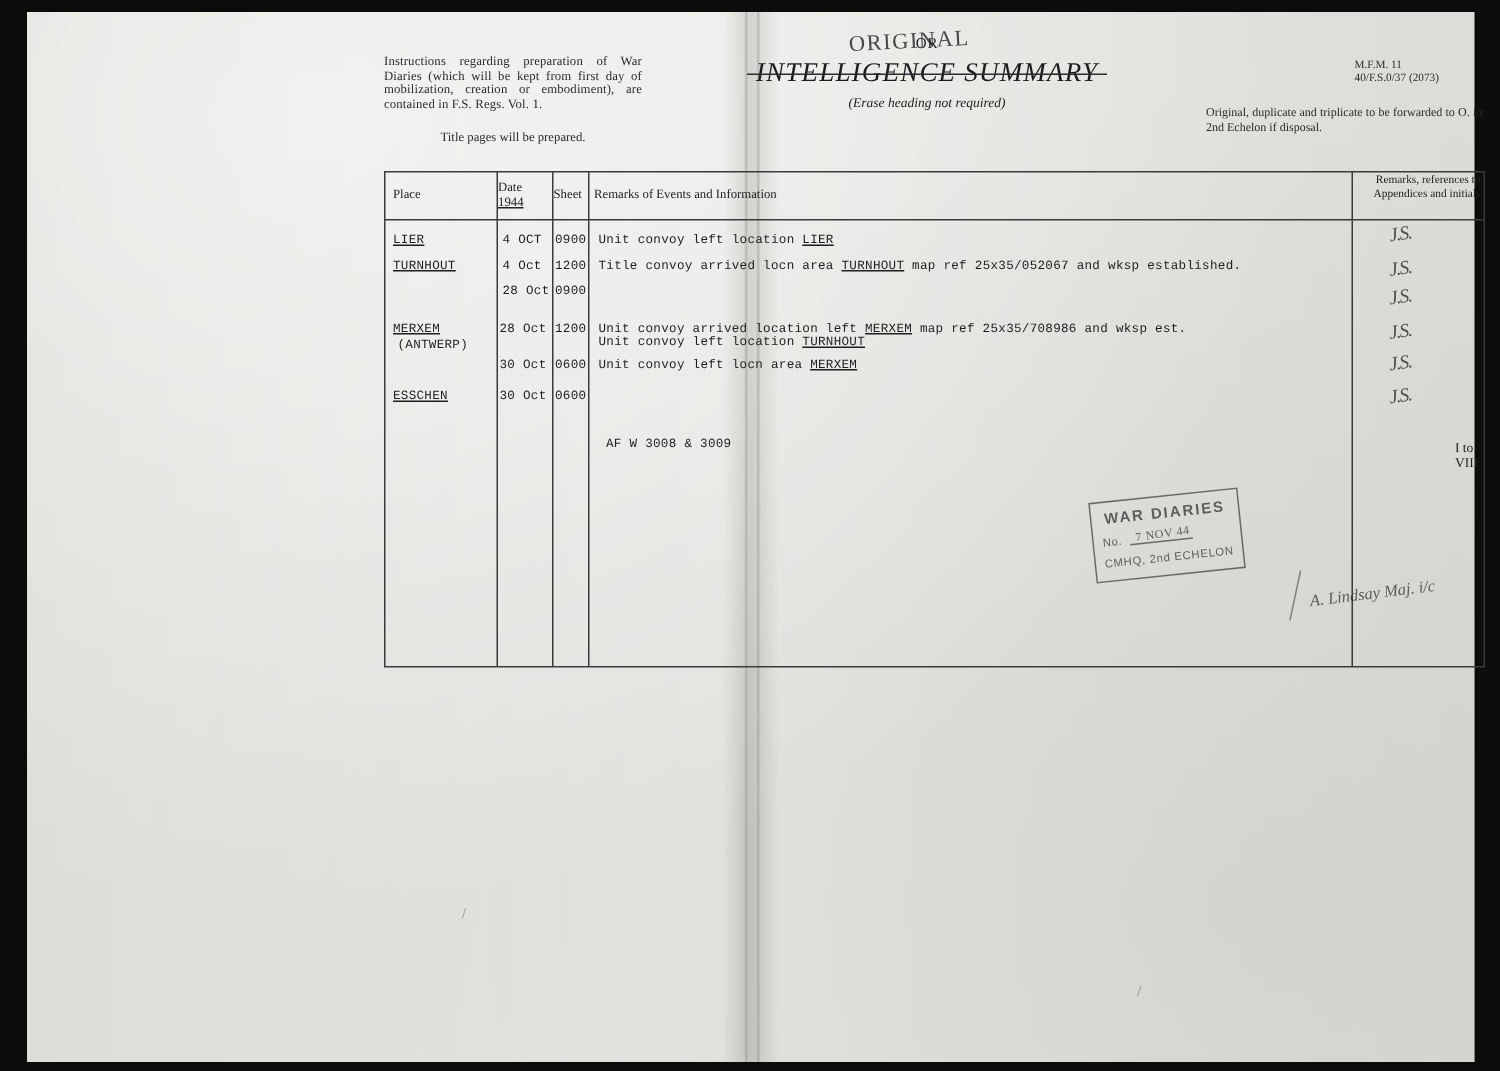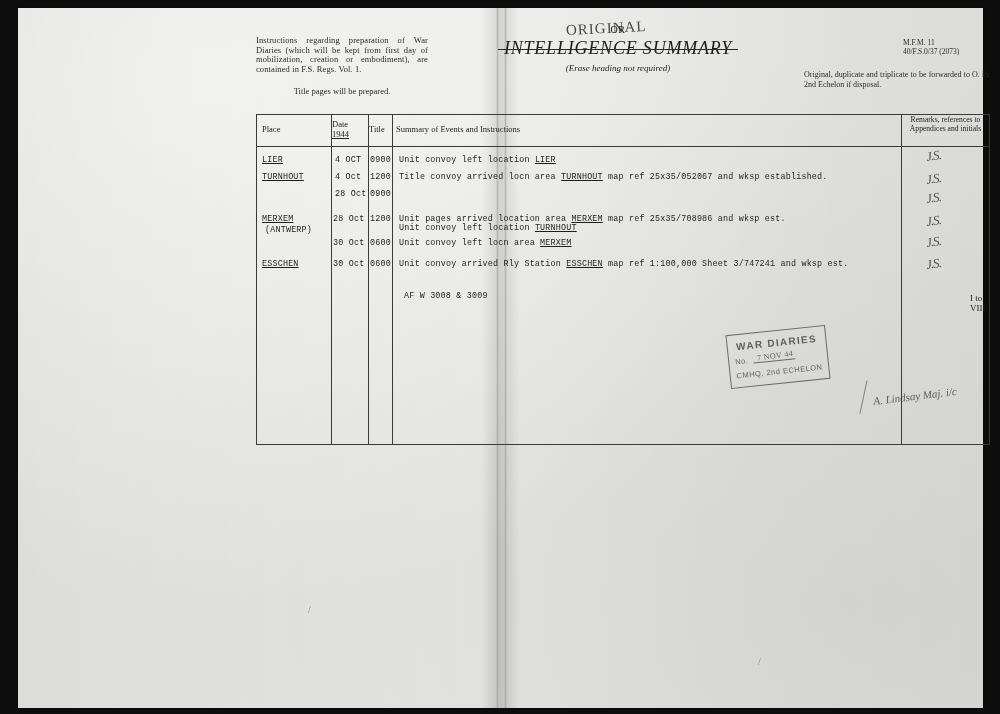--- a/index.html
+++ b/index.html
@@ -271,52 +271,51 @@
     <div class="line v" style="left:0px"></div>
     <div class="line v" style="left:75px"></div>
     <div class="line v" style="left:112px"></div>
     <div class="line v" style="left:136px"></div>
     <div class="line v" style="left:645px"></div>
     <div class="line v" style="left:733px"></div>
 
     <div class="colhdr" style="left:6px; top:11px; width:64px;">Place</div>
     <div class="colhdr" style="left:76px; top:6px; width:35px;">Date</div>
     <div class="colhdr" style="left:76px; top:16px; width:35px; text-decoration:underline;">1944</div>
-    <div class="colhdr" style="left:113px; top:11px; width:22px;">Title</div>
-    <div class="colhdr" style="left:140px; top:11px; width:502px;">Summary of Events and Instructions</div>
-    <div class="colhdr" style="left:648px; top:2px; width:83px; text-align:center; font-size:7.6px; line-height:8.6px;">Remarks, references to Appendices and initials</div>
+    <div class="colhdr" style="left:113px; top:11px; width:22px;">Sheet</div>
+    <div class="colhdr" style="left:140px; top:11px; width:502px;">Remarks of Events and Information</div>
+    <div class="colhdr" style="left:648px; top:2px; width:83px; text-align:right; font-size:7.6px; line-height:8.6px;">Remarks, references to Appendices and initials</div>
 
     <div class="cell u" style="left:6px; top:41px;">LIER</div>
     <div class="cell" style="left:79px; top:41px;">4 OCT</div>
     <div class="cell" style="left:114px; top:41px;">0900</div>
     <div class="cell" style="left:143px; top:41px;"><span>Unit convoy left location </span><span class="underline-span">LIER</span><span></span></div>
 
     <div class="cell u" style="left:6px; top:58px;">TURNHOUT</div>
     <div class="cell" style="left:79px; top:58px;">4 Oct</div>
     <div class="cell" style="left:114px; top:58px;">1200</div>
     <div class="cell" style="left:143px; top:58px;"><span>Title convoy arrived locn area </span><span class="underline-span">TURNHOUT</span><span> map ref 25x35/052067 and wksp established.</span></div>
 
     <div class="cell" style="left:79px; top:75px;">28 Oct</div>
     <div class="cell" style="left:114px; top:75px;">0900</div>
     <div class="cell" style="left:143px; top:75px;margin-top:34px;"><span>Unit convoy left location </span><span class="underline-span">TURNHOUT</span><span></span></div>
 
     <div class="cell u" style="left:6px; top:100px;">MERXEM</div>
     <div class="cell" style="left:9px; top:111px;">(ANTWERP)</div>
     <div class="cell" style="left:77px; top:100px;">28 Oct</div>
     <div class="cell" style="left:114px; top:100px;">1200</div>
-    <div class="cell" style="left:143px; top:100px;"><span>Unit pages arrived location area </span><span class="underline-span">MERXEM</span><span> map ref 25x35/708986 and wksp est.</span></div>
+    <div class="cell" style="left:143px; top:100px;"><span>Unit convoy arrived location left </span><span class="underline-span">MERXEM</span><span> map ref 25x35/708986 and wksp est.</span></div>
 
     <div class="cell" style="left:77px; top:124px;">30 Oct</div>
     <div class="cell" style="left:114px; top:124px;">0600</div>
     <div class="cell" style="left:143px; top:124px;"><span>Unit convoy left locn area </span><span class="underline-span">MERXEM</span><span></span></div>
 
     <div class="cell u" style="left:6px; top:145px;">ESSCHEN</div>
     <div class="cell" style="left:77px; top:145px;">30 Oct</div>
     <div class="cell" style="left:114px; top:145px;">0600</div>
-    <div class="cell" style="left:143px; top:145px;"><span>Unit convoy arrived Rly Station </span><span class="underline-span">ESSCHEN</span><span> map ref 1:100,000 Sheet 3/747241 and wksp est.</span></div>
 
     <div class="cell" style="left:148px; top:177px;">AF W 3008 &amp; 3009</div>
   </div>
 
   <div class="initials" style="left:908px; top:140px;">J.S.</div>
   <div class="initials" style="left:908px; top:163px;">J.S.</div>
   <div class="initials" style="left:908px; top:182px;">J.S.</div>
   <div class="initials" style="left:908px; top:205px;">J.S.</div>
   <div class="initials" style="left:908px; top:226px;">J.S.</div>
   <div class="initials" style="left:908px; top:248px;">J.S.</div>

